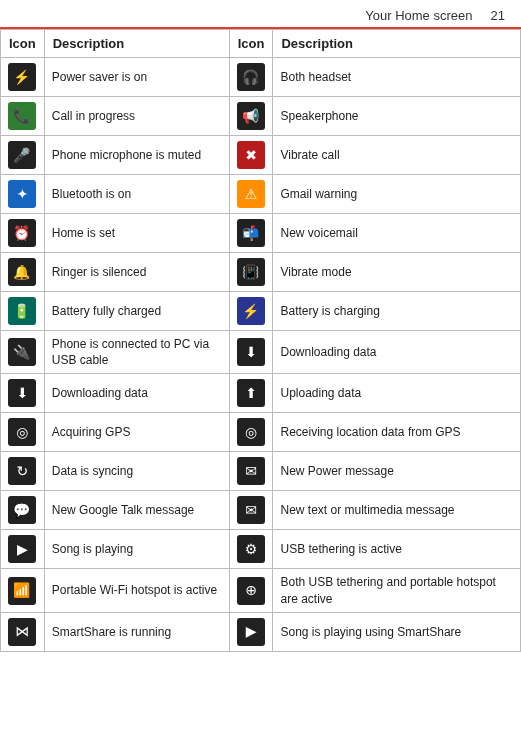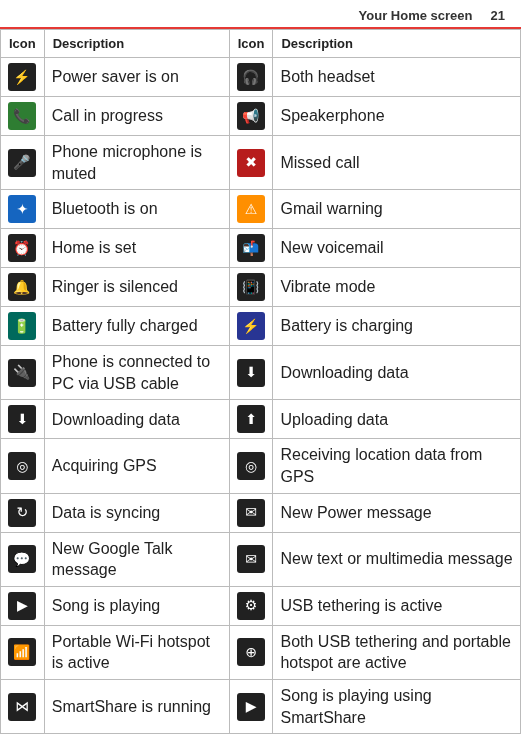--- a/index.html
+++ b/index.html
@@ -8,42 +8,42 @@
       background: #fff;
       width: 521px;
       min-height: 737px;
       font-size: 12px;
       color: #222;
     }
     .header {
       text-align: right;
       padding: 8px 16px 4px 16px;
       font-size: 13px;
-      font-weight: bold;
+      font-weight: normal;
       color: #333;
       border-bottom: 2px solid #e53935;
     }
     table {
       width: 100%;
       border-collapse: collapse;
       border-radius: 17px;
     }
     th {
       font-size: 13px;
       font-weight: bold;
       text-align: left;
       padding: 6px 8px;
       border: 1px solid #bbb;
       background: #fff;
     }
     td {
       padding: 5px 7px;
       border: 1px solid #bbb;
       vertical-align: middle;
-      font-size: 16px;
+      font-size: 12px;
       line-height: 1.35;
     }
     .icon-cell {
       width: 38px;
       text-align: center;
       font-size: 18px;
     }
     .icon-box {
       display: inline-flex;
       align-items: center;
@@ -87,21 +87,21 @@
       <tr>
         <td class="icon-cell"><span class="icon-box" style="background: rgb(46, 125, 50);">📞</span></td>
         <td class="desc-cell">Call in progress</td>
         <td class="icon-cell"><span class="icon-box" style="background: rgb(33, 33, 33);">📢</span></td>
         <td>Speakerphone</td>
       </tr>
       <tr>
         <td class="icon-cell"><span class="icon-box" style="background: rgb(33, 33, 33);">🎤</span></td>
         <td class="desc-cell">Phone microphone is muted</td>
         <td class="icon-cell"><span class="icon-box" style="background: rgb(183, 28, 28);">✖</span></td>
-        <td>Missed call</td>
+        <td>Vibrate call</td>
       </tr>
       <tr>
         <td class="icon-cell"><span class="icon-box" style="background: rgb(21, 101, 192);">✦</span></td>
         <td class="desc-cell">Bluetooth is on</td>
         <td class="icon-cell"><span class="icon-box" style="background: rgb(255, 143, 0);">⚠</span></td>
         <td>Gmail warning</td>
       </tr>
       <tr>
         <td class="icon-cell"><span class="icon-box" style="background: rgb(33, 33, 33);">⏰</span></td>
         <td class="desc-cell">Home is set</td>

